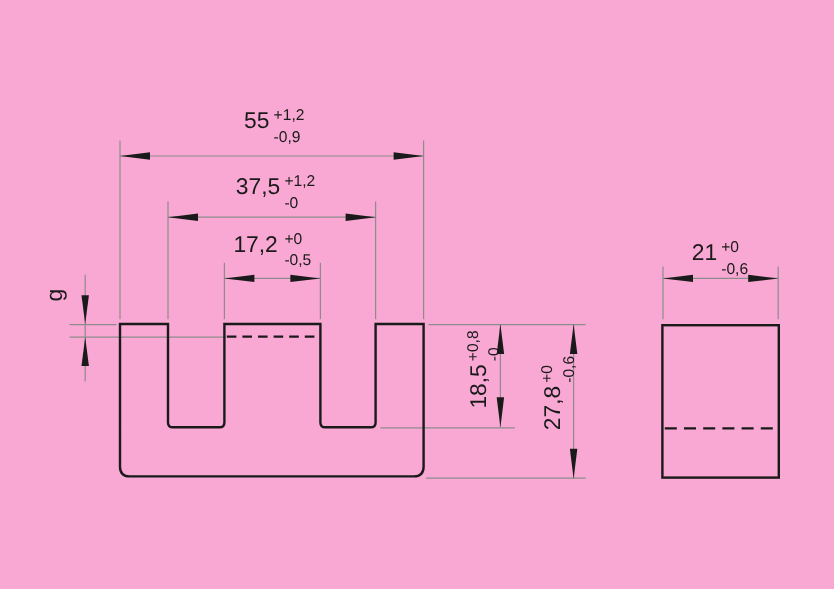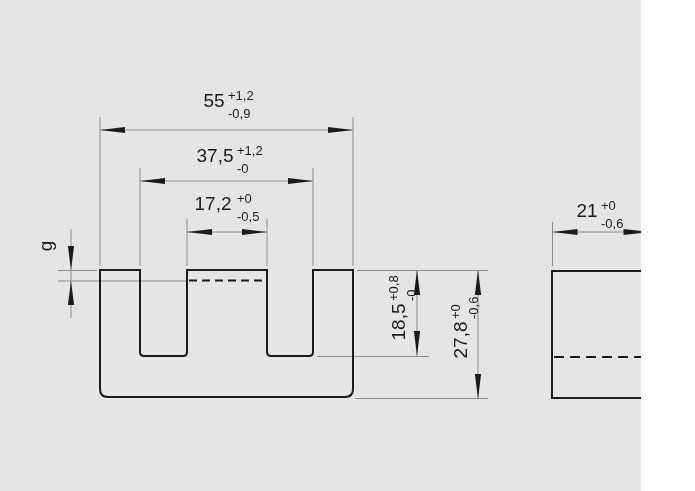--- a/index.html
+++ b/index.html
@@ -2,23 +2,23 @@
 <html><head>
 <meta charset="utf-8">
 <style>
   html, body {
     margin: 0;
     padding: 0;
     background: #ffffff;
   }
   .canvas {
     position: relative;
-    width: 641px;
+    width: 695px;
     height: 491px;
-    background: #e5e5e5;
+    background: #f9a8d4;
     overflow: hidden;
   }
   svg {
     display: block;
   }
   text {
     font-family: "Liberation Sans", "DejaVu Sans", sans-serif;
     fill: #1a1a1a;
   }
   .dim-main { font-size: 19px; }

